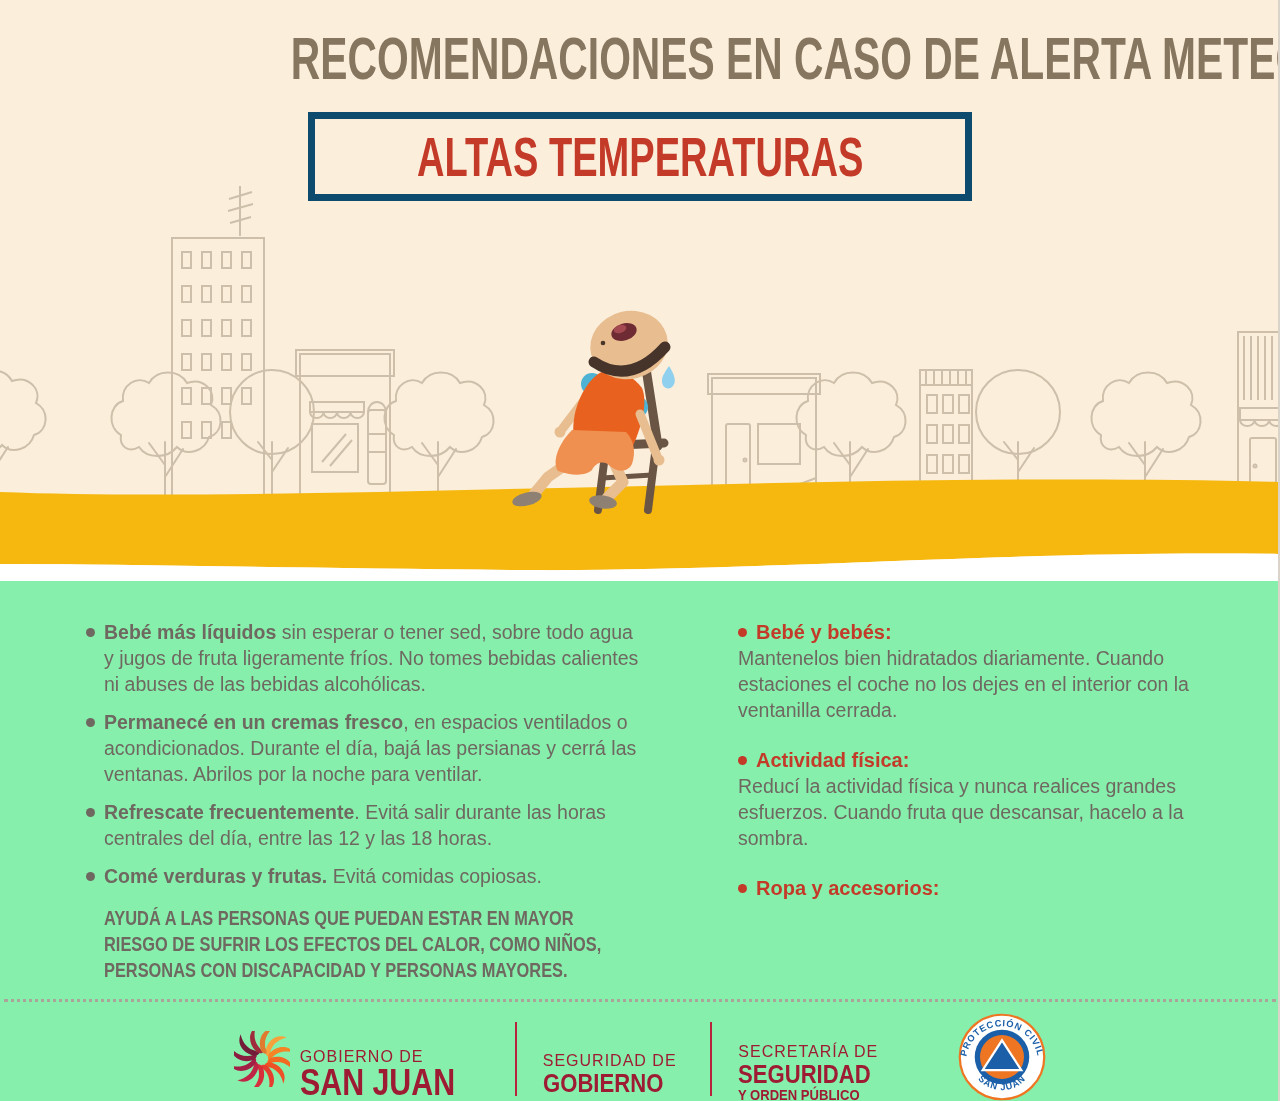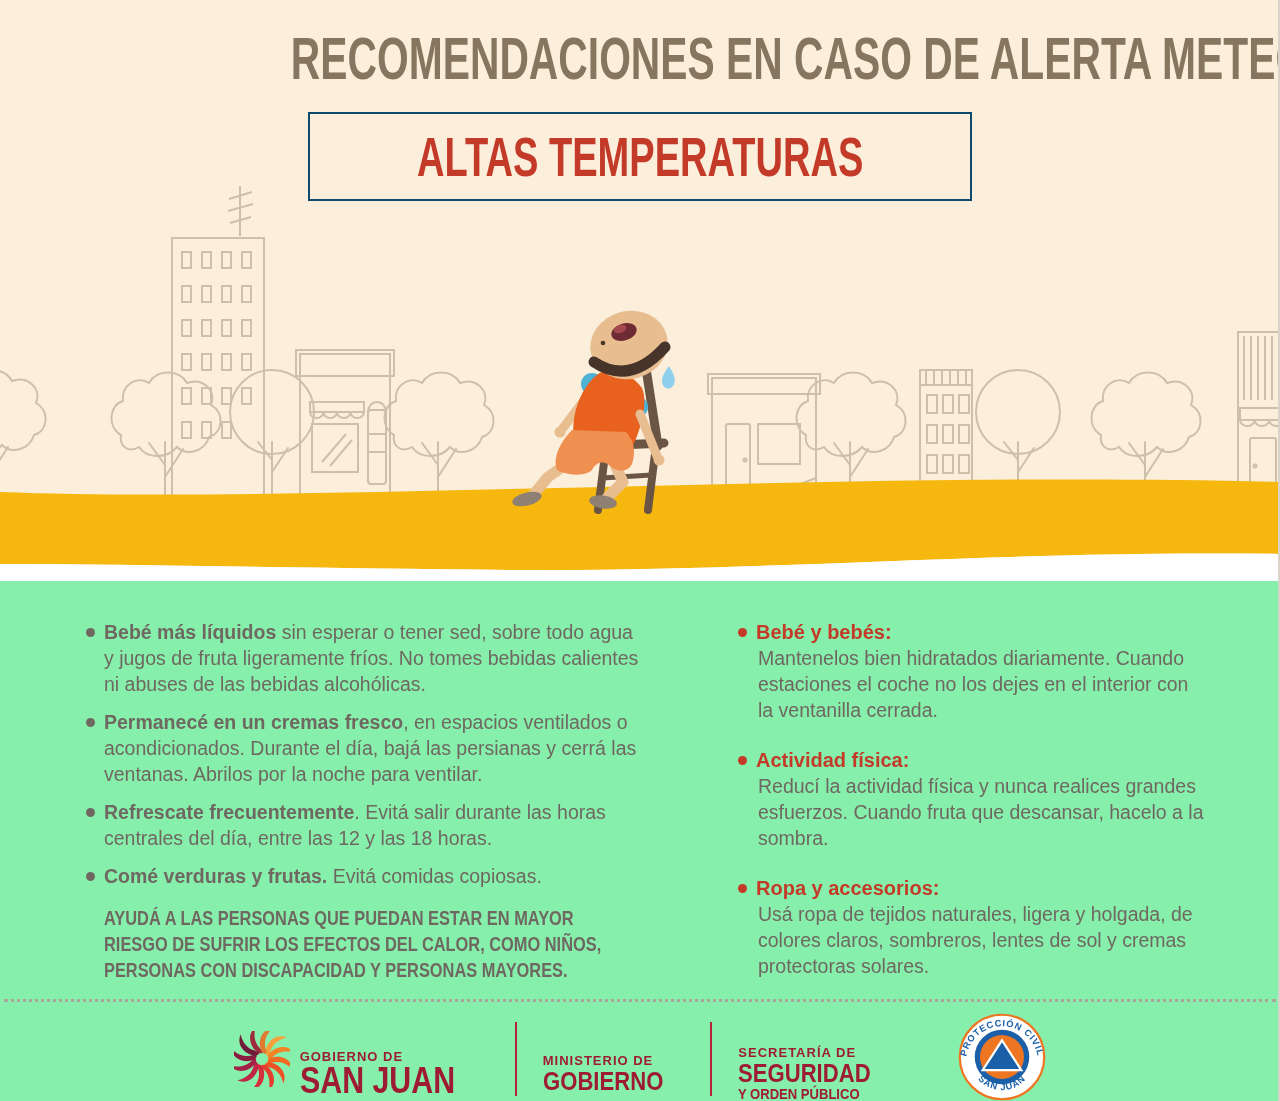--- a/index.html
+++ b/index.html
@@ -12,21 +12,21 @@
   .hero{ position:absolute; left:0; top:0; width:1280px; height:570px; background:#fbeedb; }
   .main-title{
     position:absolute; left:0; top:24px; width:100%; text-align:center; white-space:nowrap;
   }
   .main-title span{
     display:inline-block; font-weight:bold; font-size:60px; color:#86765f;
     transform:scaleX(0.68); transform-origin:center; letter-spacing:0px;
   }
   .alert-box{
     position:absolute; left:50%; top:112px; transform:translateX(-50%);
-    width:664px; height:89px; border:2px solid #0c4a6e;
+    width:664px; height:89px; border:7px solid #0c4a6e;
     display:flex; align-items:center; justify-content:center; white-space:nowrap;
   }
   .alert-box span{
     display:inline-block; font-weight:bold; font-size:56px; color:#c43a29;
     transform:scaleX(0.68); transform-origin:center;
   }
   .scene{ position:absolute; left:0; top:0; }
   
   .content{ position:absolute; left:0; top:581px; width:1280px; height:531px; background:#86efac; }
   .col-left{ position:absolute; left:86px; top:38px; width:558px; }
@@ -37,30 +37,30 @@
   .li p{ font-size:19.5px; line-height:26px; color:#6f6861; }
   .li p b{ font-weight:bold; color:#6f6861; }
   .caps{ margin-top:16px; padding-left:18px; }
   .caps div{
     font-weight:bold; font-size:19.5px; line-height:26px; color:#6f6861;
     transform:scaleX(0.84); transform-origin:left; white-space:nowrap;
   }
   .r-item{ margin-bottom:24px; }
   .r-head{ display:flex; align-items:flex-start; }
   .r-head h3{ font-size:20px; line-height:26px; font-weight:bold; color:#c43a29; }
-  .r-item p{ font-size:19.5px; line-height:26px; color:#6f6861;margin-left:20px; }
+  .r-item p{ font-size:19.5px; line-height:26px; color:#6f6861; }
   
   .dotted{ position:absolute; left:4px; right:4px; top:418px; border-top:3px dotted #aba49b; }
   .footer{
     position:absolute; left:0; right:0; top:428px; height:100px;
     display:flex; align-items:center; justify-content:center;
   }
   .lockup{ display:flex; align-items:center; }
   .gov-text{ margin-left:10px; color:#9d1c33; }
-  .small-cap{ font-size:13px; font-weight:bold; letter-spacing:1px; color:#9d1c33;margin-top:29px; }
+  .small-cap{ font-size:16px; font-weight:normal; letter-spacing:1px; color:#9d1c33;margin-top:29px; }
   .gov-big{ font-size:37px; font-weight:bold; line-height:34px; transform:scaleX(0.82); transform-origin:left; white-space:nowrap; }
   .v-div{ width:2px; height:74px; background:#b5233c; margin:0 26px; }
   .min-big{ font-size:26px; font-weight:bold; line-height:26px; color:#9d1c33; transform:scaleX(0.85); transform-origin:left; white-space:nowrap; }
   .sec-sub{ font-size:14.5px; font-weight:bold; line-height:17px; color:#9d1c33; transform:scaleX(0.9); transform-origin:left; white-space:nowrap; }
   .badge-wrap{ margin-left:64px; }
 </style>
 </head>
 <body>
 
 <div class="poster">
@@ -239,21 +239,20 @@
           <span class="dot red"></span>
           <h3>Actividad física:</h3>
         </div>
         <p>Reducí la actividad física y nunca realices grandes esfuerzos. Cuando fruta que descansar, hacelo a la sombra.</p>
       </div>
       <div class="r-item">
         <div class="r-head">
           <span class="dot red"></span>
           <h3>Ropa y accesorios:</h3>
         </div>
-        <p>Usá ropa de tejidos naturales, ligera y holgada, de colores claros, sombreros, lentes de sol y cremas protectoras solares.</p>
       </div>
     </div>
 
     <div class="dotted"></div>
 
     <div class="footer">
 
       <div class="lockup">
         <svg width="56" height="56" viewBox="-50 -50 100 100">
           <g>
@@ -297,21 +296,21 @@
         </svg>
         <div class="gov-text">
           <div class="small-cap">GOBIERNO DE</div>
           <div class="gov-big">SAN JUAN</div>
         </div>
       </div>
 
       <div class="v-div"></div>
 
       <div>
-        <div class="small-cap">MINISTERIO DE</div>
+        <div class="small-cap">SEGURIDAD DE</div>
         <div class="min-big">GOBIERNO</div>
       </div>
 
       <div class="v-div"></div>
 
       <div>
         <div class="small-cap">SECRETARÍA DE</div>
         <div class="min-big">SEGURIDAD</div>
         <div class="sec-sub">Y ORDEN PÚBLICO</div>
       </div>

